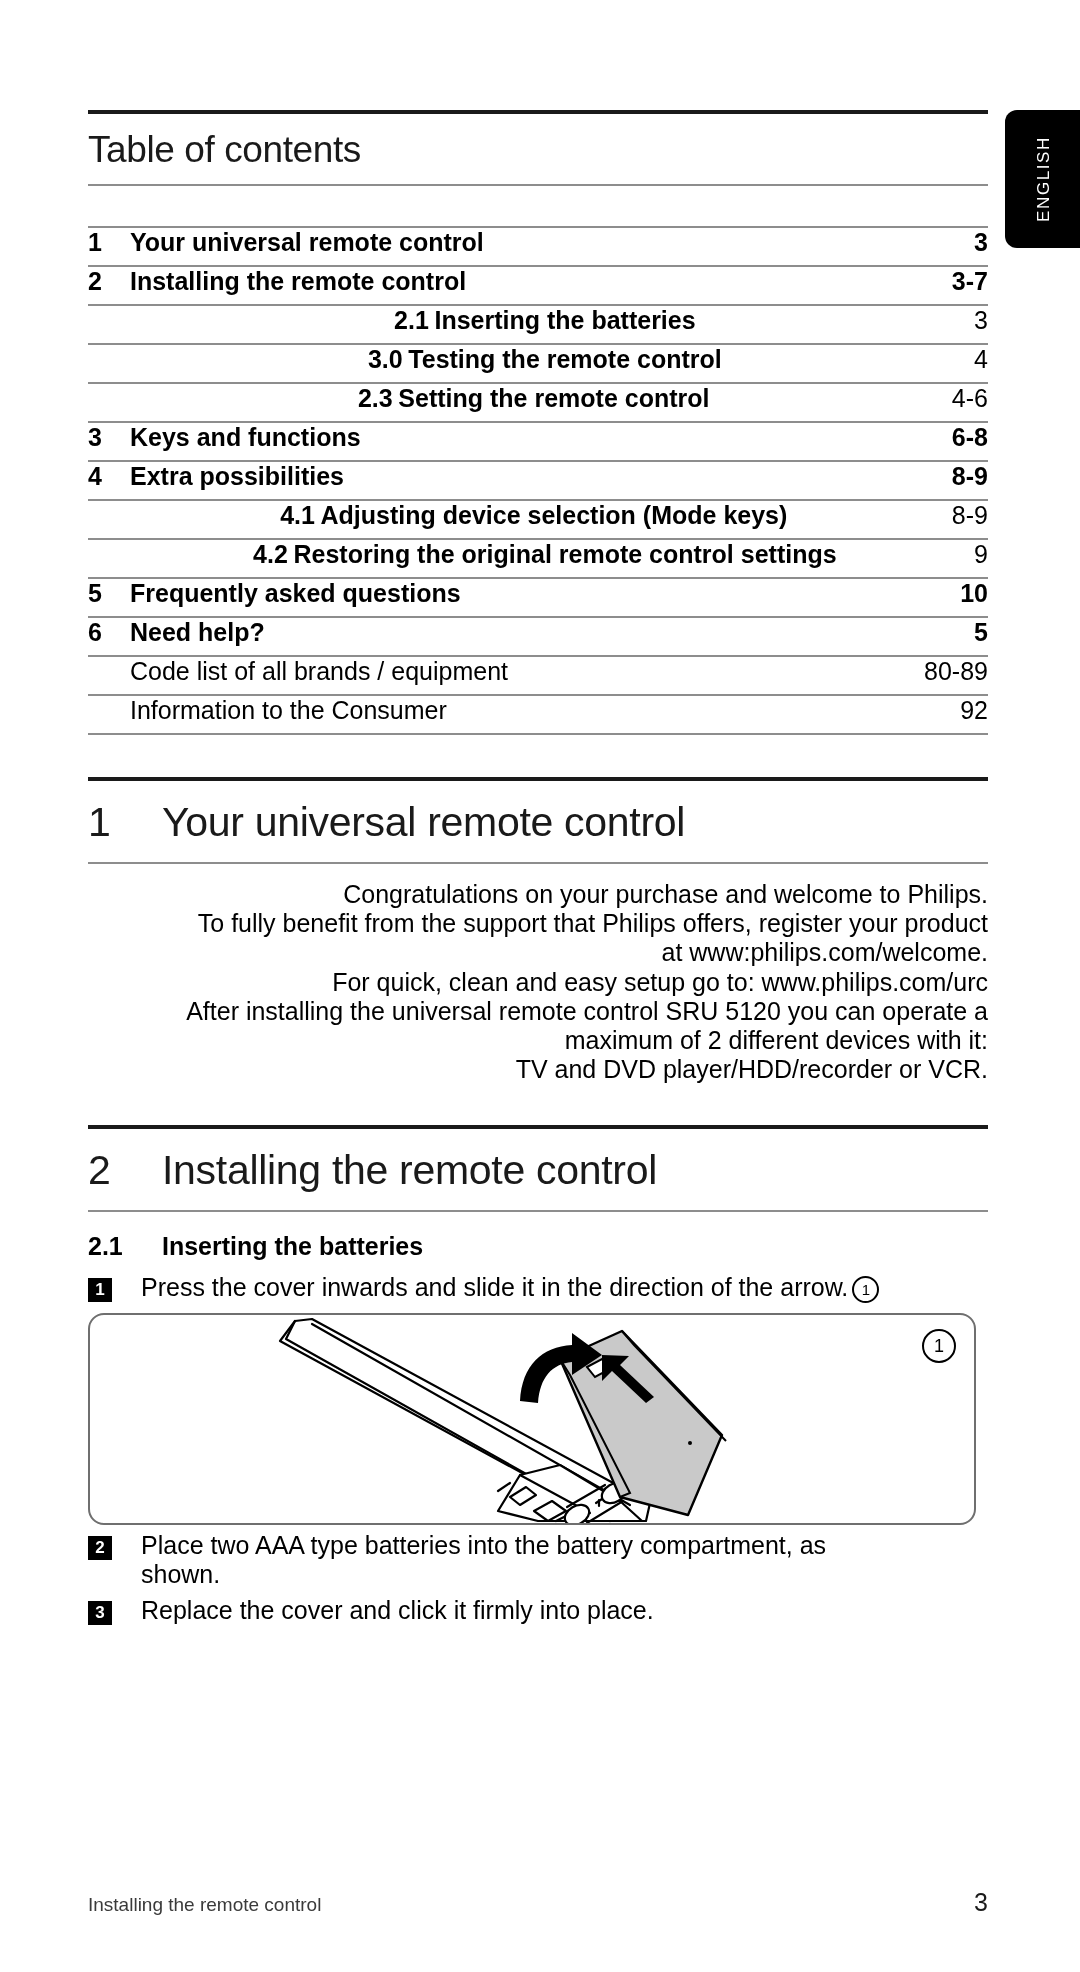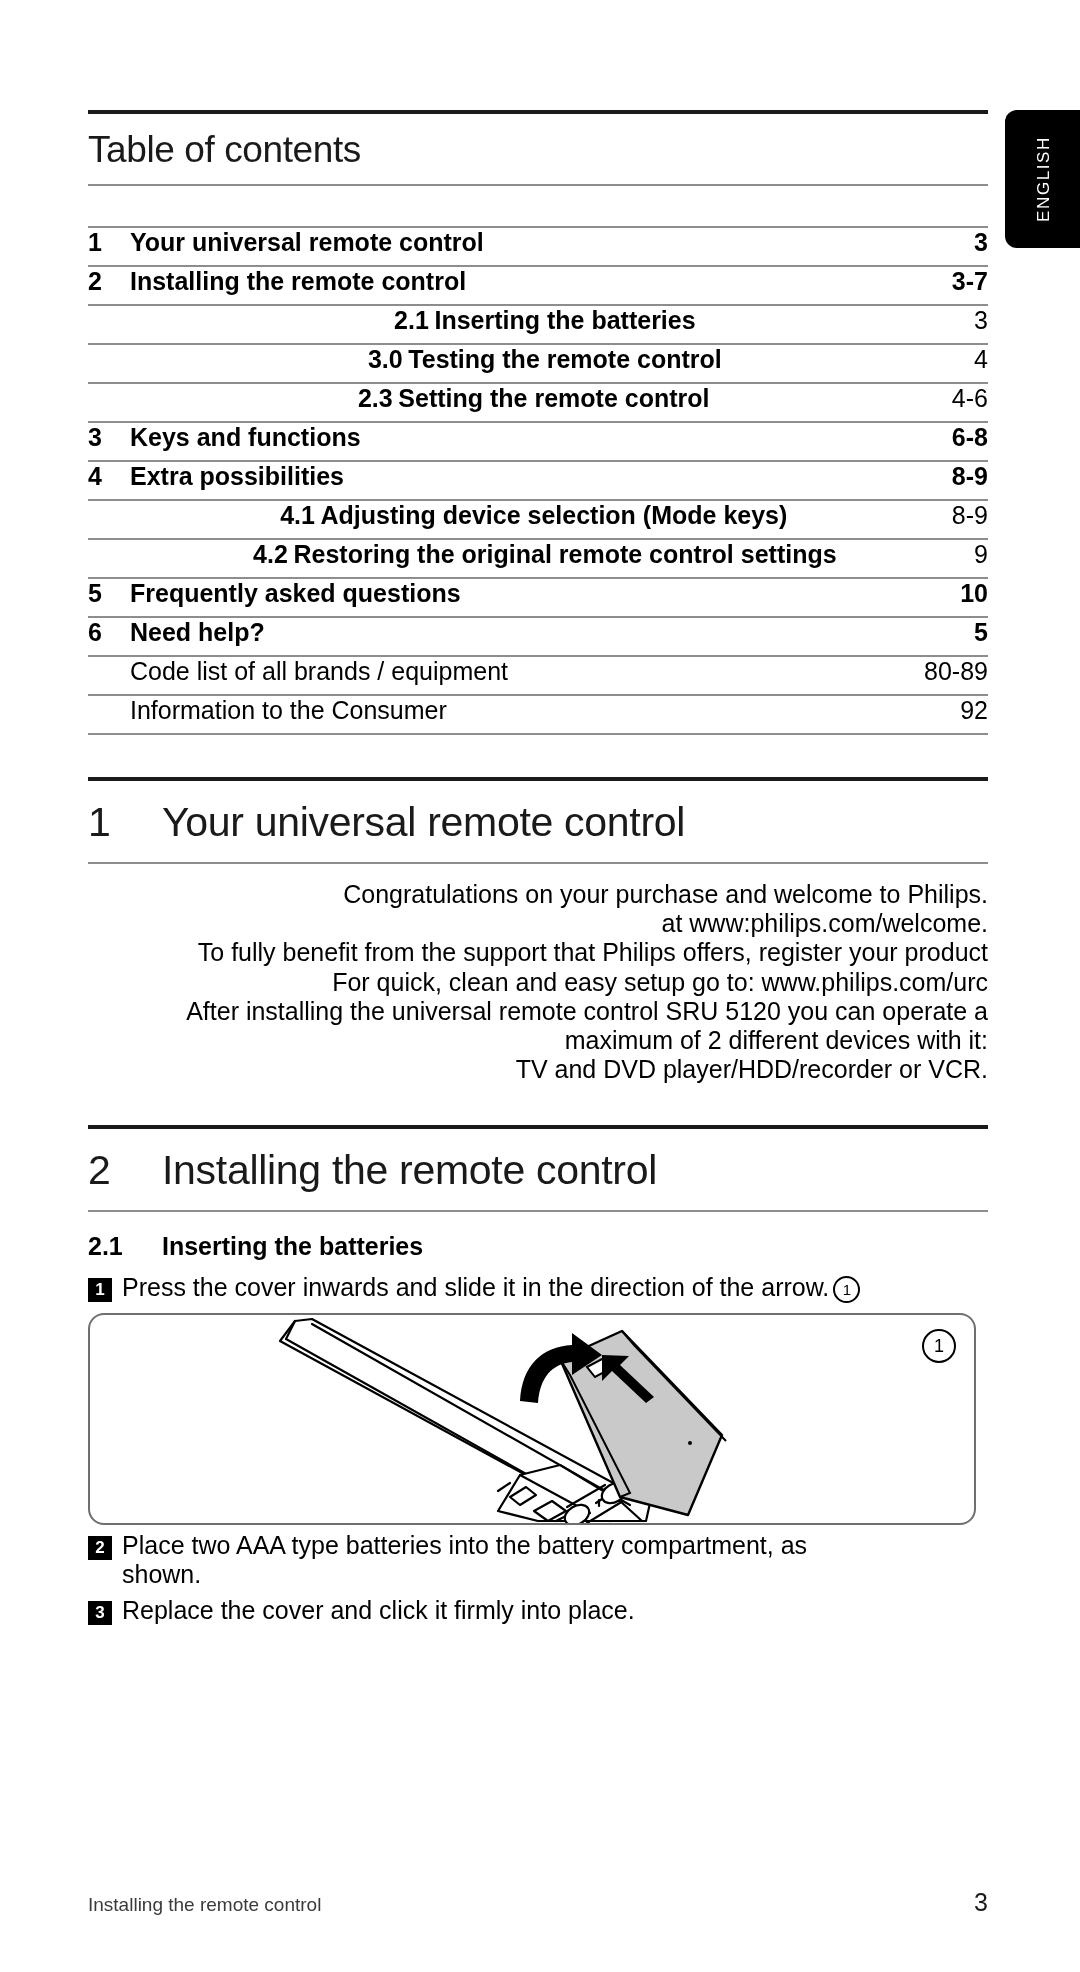--- a/index.html
+++ b/index.html
@@ -162,21 +162,21 @@
     height: 24px;
     background: #000000;
     color: #ffffff;
     font-size: 17px;
     font-weight: 700;
     line-height: 24px;
     text-align: center;
     margin-right: 10px;
     margin-top: 5px;
   }
-  .step-text { flex: 1 1 auto; }
+  .step-text { flex: 1 1 auto; margin-left: 19px; }
   .step-text .line { display: block; }
 
   .inline-circle {
     display: inline-block;
     width: 23px;
     height: 23px;
     border: 2px solid #000;
     border-radius: 50%;
     font-size: 15px;
     line-height: 23px;
@@ -335,22 +335,22 @@
 
     <div style="height:42px"></div>
     <div class="rule-thick"></div>
     <div class="section-head">
       <span class="sec-num">1</span>
       <span class="sec-text">Your universal remote control</span>
     </div>
     <div class="rule-thin"></div>
     <div class="body-text" id="section1-body">
         <span class="line">Congratulations on your purchase and welcome to Philips.</span>
+        <span class="line">To fully benefit from the support that Philips offers, register your product</span>
         <span class="line">at www:philips.com/welcome.</span>
-        <span class="line">To fully benefit from the support that Philips offers, register your product</span>
         <span class="line">For quick, clean and easy setup go to: www.philips.com/urc</span>
         <span class="line">After installing the universal remote control SRU 5120 you can operate a</span>
         <span class="line">maximum of 2 different devices with it:</span>
         <span class="line">TV and DVD player/HDD/recorder or VCR.</span>
       </div>
 
     <div style="height:40px"></div>
     <div class="rule-thick"></div>
     <div class="section-head">
       <span class="sec-num">2</span>

